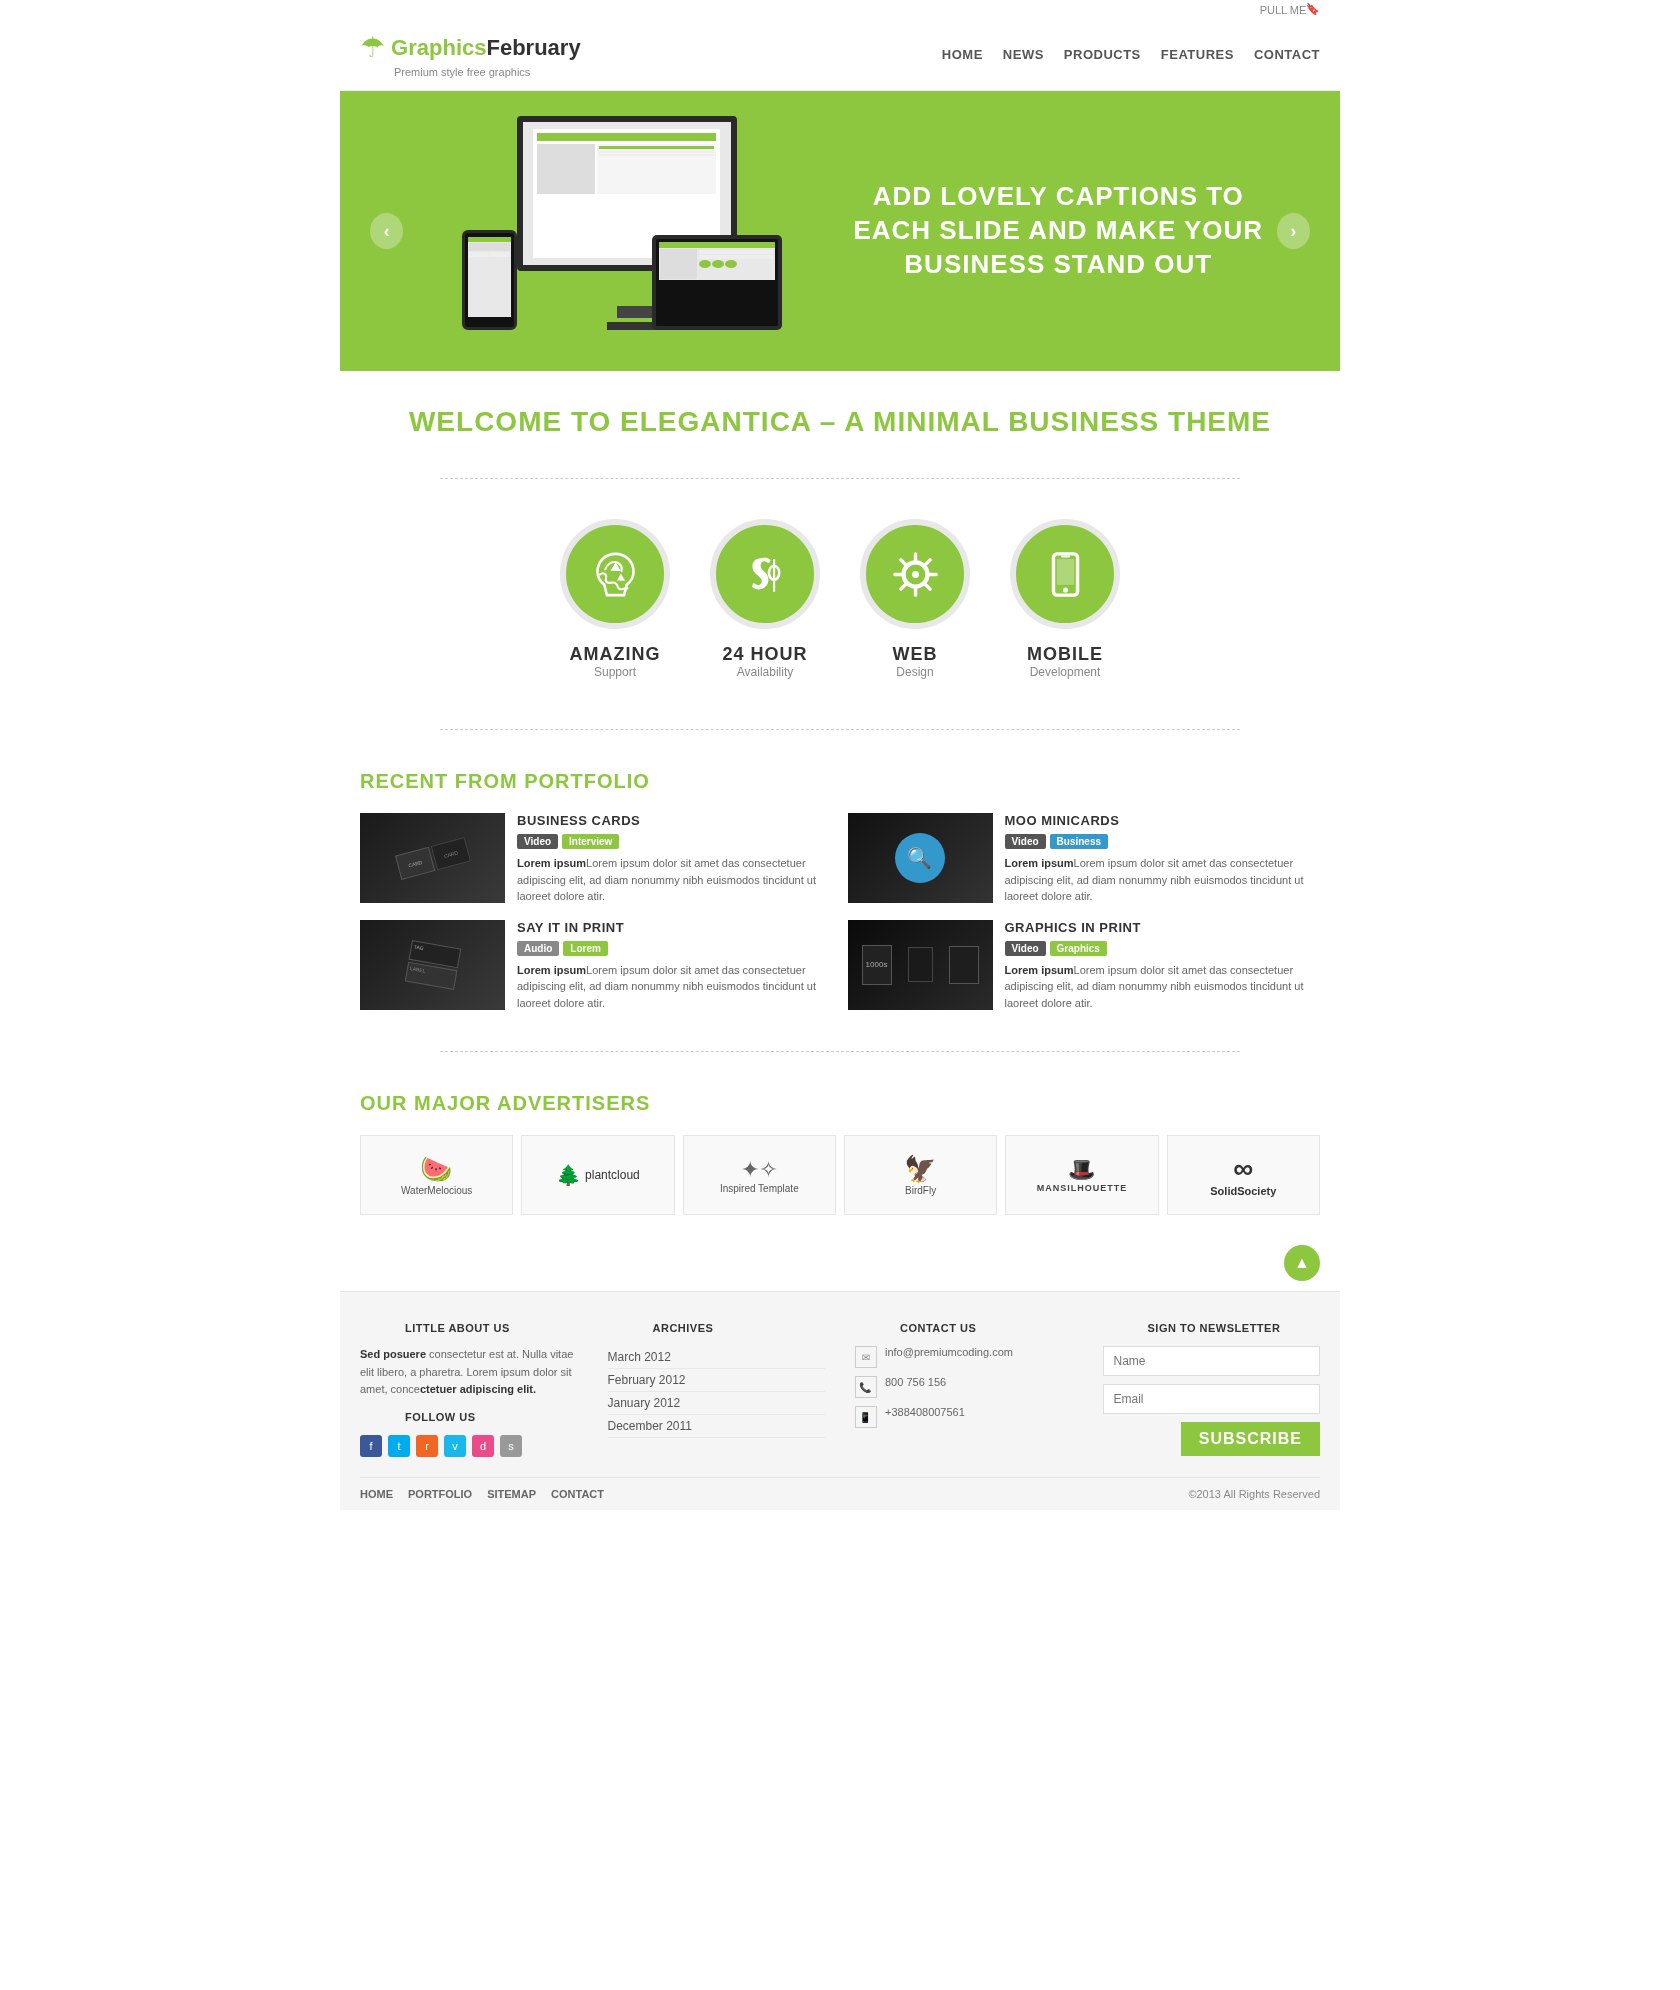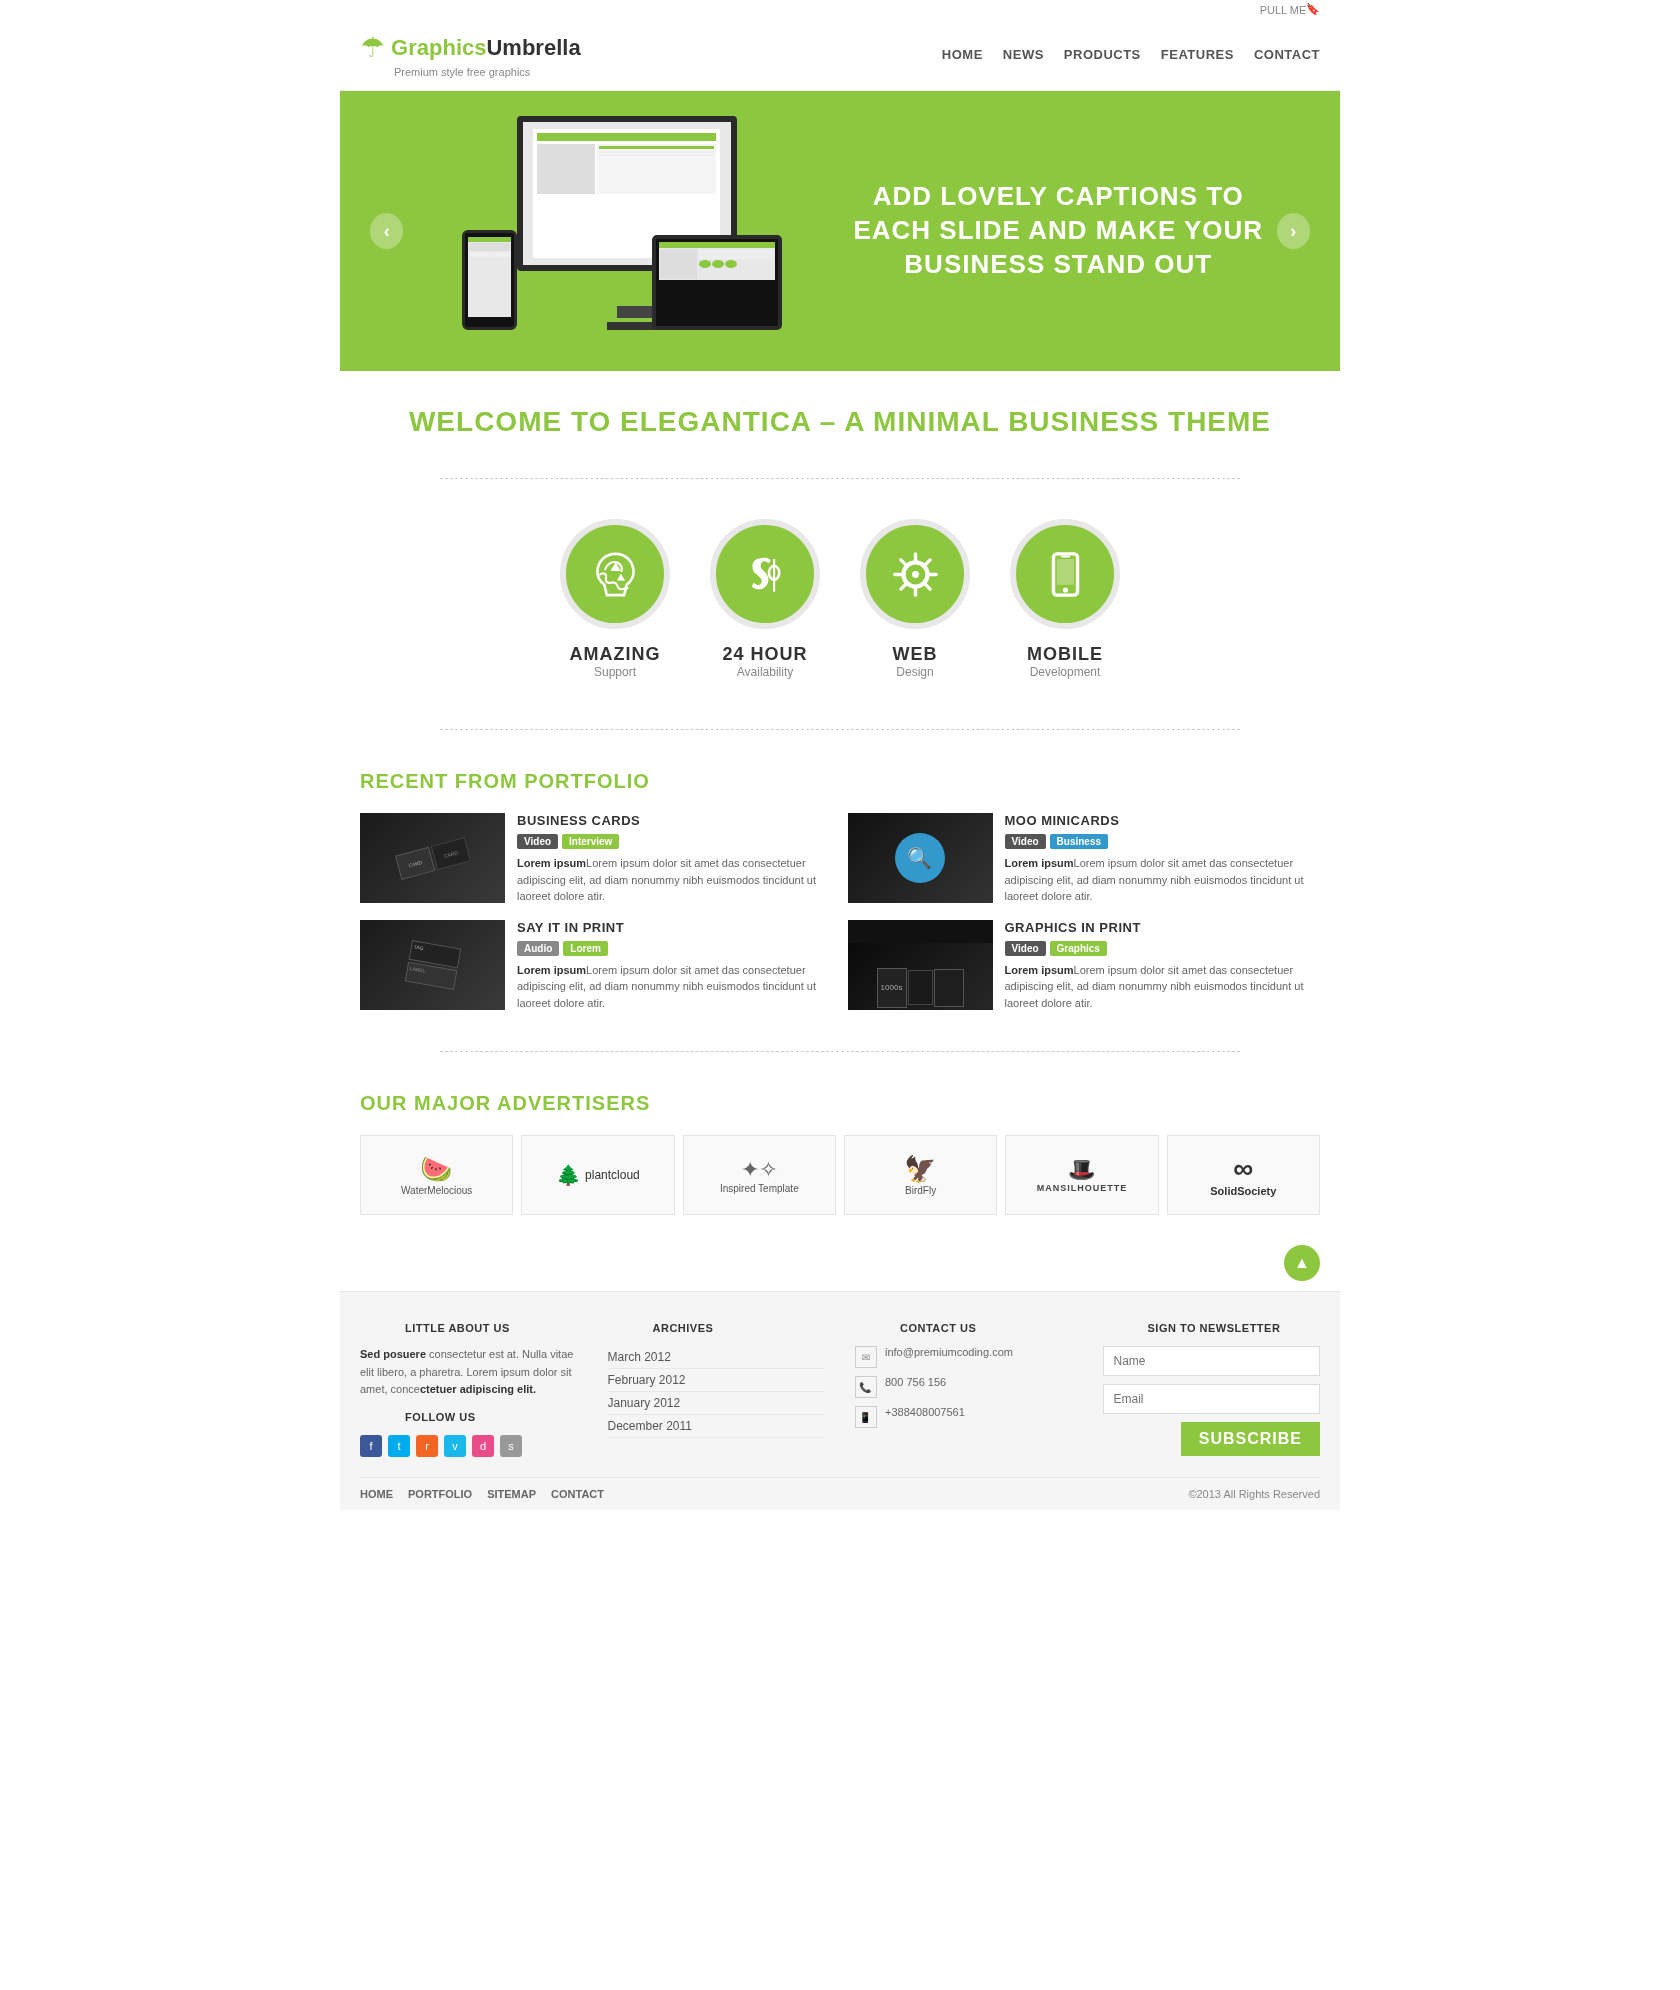--- a/index.html
+++ b/index.html
@@ -96,21 +96,21 @@
 <div class="header-wrapper">
   <div style="text-align:right; padding: 3px 20px; font-size:11px; color:#888; display:flex; justify-content:flex-end; align-items:center; gap:0;">
     <span>PULL ME</span>
     <span style="color:#8dc63f;">🔖</span>
   </div>
   <div class="header">
     <div class="logo">
       <div class="logo-top">
         <span class="logo-icon">☂</span>
         <span class="logo-text">
-          <span style="color:#8dc63f;">Graphics</span><span style="color:#333;">Umbrella</span>
+          <span style="color:#8dc63f;">Graphics</span><span style="color:#333;">February</span>
         </span>
       </div>
       <div class="logo-sub">Premium style free graphics</div>
     </div>
     <nav class="nav">
       <a href="#">HOME</a>
       <a href="#">NEWS</a>
       <a href="#">PRODUCTS</a>
       <a href="#">FEATURES</a>
       <a href="#">CONTACT</a>
@@ -311,21 +311,21 @@
         <div class="tags">
           <span class="tag tag-audio">Audio</span>
           <span class="tag tag-print">Lorem</span>
         </div>
         <p><strong>Lorem ipsum</strong><span>Lorem ipsum dolor sit amet das consectetuer adipiscing elit, ad diam nonummy nibh euismodos tincidunt ut laoreet dolore atir.</span></p>
       </div>
     </div>
 
     <div class="portfolio-item">
       <div class="portfolio-thumb" style="background:#111;width:145px;min-width:145px;height:90px;overflow:hidden;cursor:pointer;">
-        <div style="width:100%;height:100%;background:linear-gradient(135deg,#0a0a0a,#2a2a2a);display:flex;align-items:center;justify-content:center;gap:1px;margin-top:23px;">
+        <div style="width:100%;height:100%;background:linear-gradient(135deg,#0a0a0a,#2a2a2a);display:flex;align-items:center;justify-content:center;gap:16px;">
           <div style="width:30px;height:40px;background:#222;border:1px solid #555;display:flex;align-items:center;justify-content:center;font-size:8px;color:#aaa;">1000s</div>
           <div style="width:25px;height:35px;background:#1a1a1a;border:1px solid #444;"></div>
           <div style="width:30px;height:38px;background:#1e1e1e;border:1px solid #555;"></div>
         </div>
       </div>
       <div class="portfolio-info">
         <h4>GRAPHICS IN PRINT</h4>
         <div class="tags">
           <span class="tag tag-video">Video</span>
           <span class="tag tag-graphics">Graphics</span>

